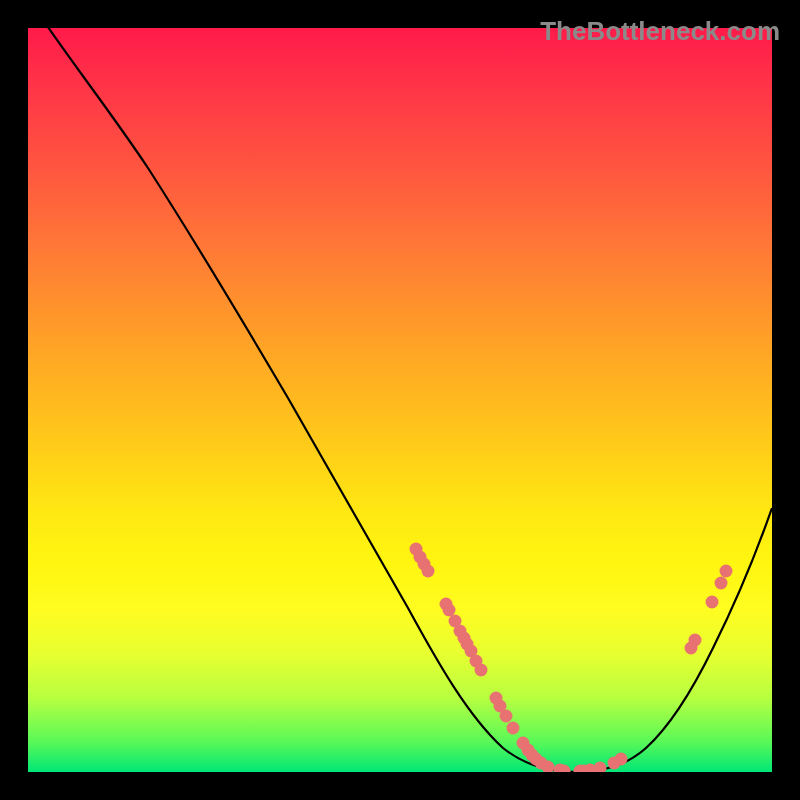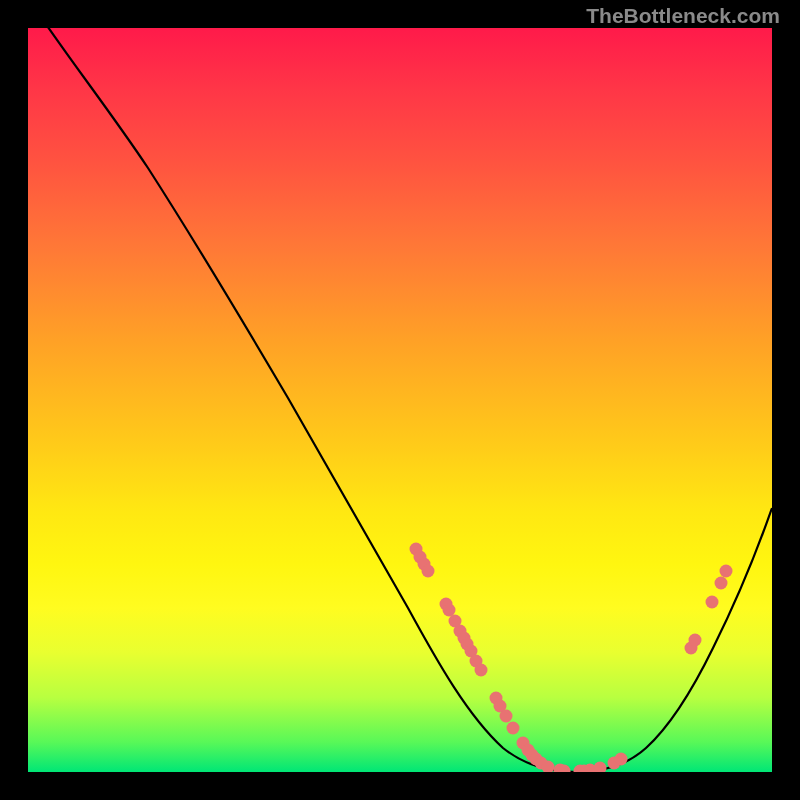--- a/index.html
+++ b/index.html
@@ -5,24 +5,24 @@
   * { margin: 0; padding: 0; box-sizing: border-box; }
   body {
     width: 800px;
     height: 800px;
     background: #000;
     position: relative;
     font-family: Arial, sans-serif;
   }
   .watermark {
     position: absolute;
-    top: 4px;
+    top: 16px;
     right: 20px;
     color: #8a8a8a;
-    font-size: 21px;
+    font-size: 26px;
     font-weight: bold;
     z-index: 10;
   }
   .chart-container {
     position: absolute;
     top: 28px;
     left: 28px;
     width: 744px;
     height: 744px;
     overflow: hidden;

